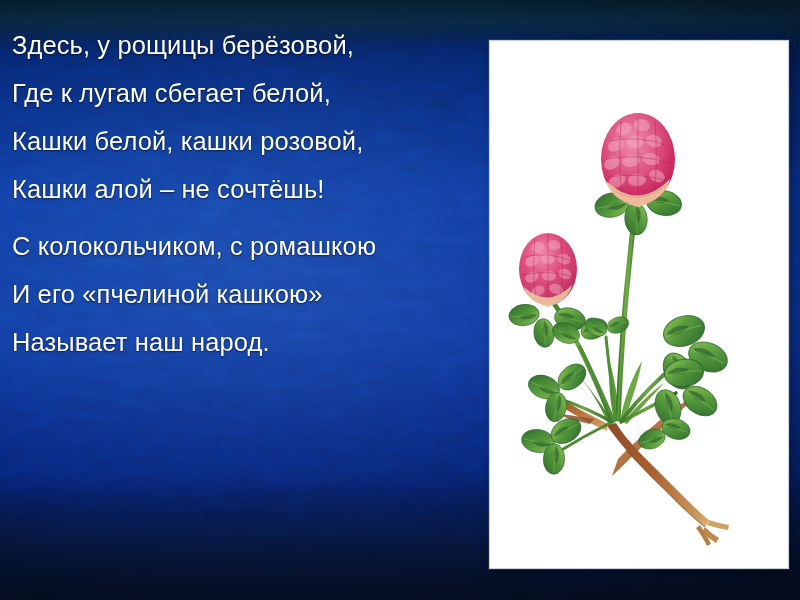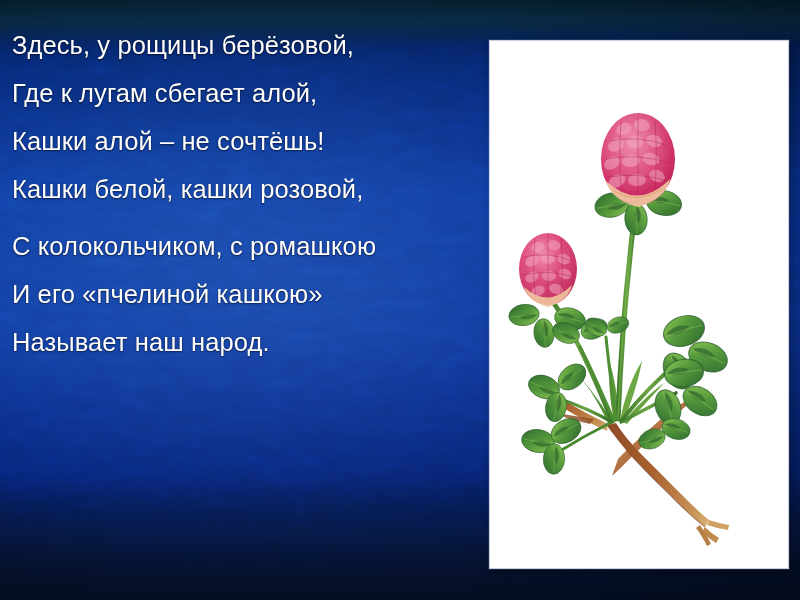--- a/index.html
+++ b/index.html
@@ -110,23 +110,23 @@
     <rect width="800" height="600" filter="url(#rough)"></rect>
     <rect width="800" height="600" filter="url(#rough2)" opacity="0.65"></rect>
   </svg>
 
   <div class="bg-top-shade"></div>
   <div class="bg-bottom-shade"></div>
   <div class="bg-vignette"></div>
 
   <div class="poem">
     <div class="poem-line">Здесь, у рощицы берёзовой,</div>
-    <div class="poem-line">Где к лугам сбегает алой,</div>
+    <div class="poem-line">Где к лугам сбегает белой,</div>
+    <div class="poem-line">Кашки белой, кашки розовой,</div>
     <div class="poem-line">Кашки алой – не сочтёшь!</div>
-    <div class="poem-line">Кашки белой, кашки розовой,</div>
     <div class="poem-line wrapped">С колокольчиком, с ромашкою</div>
     <div class="poem-line">И его «пчелиной кашкою»</div>
     <div class="poem-line">Называет наш народ.</div>
   </div>
 
   <div class="picture-panel">
     <svg width="296" height="525" viewBox="0 0 296 525">
       <defs>
         <radialGradient id="gFlowerA" cx="42%" cy="32%" r="72%">
           <stop offset="0%" stop-color="#ef8fae"></stop>

